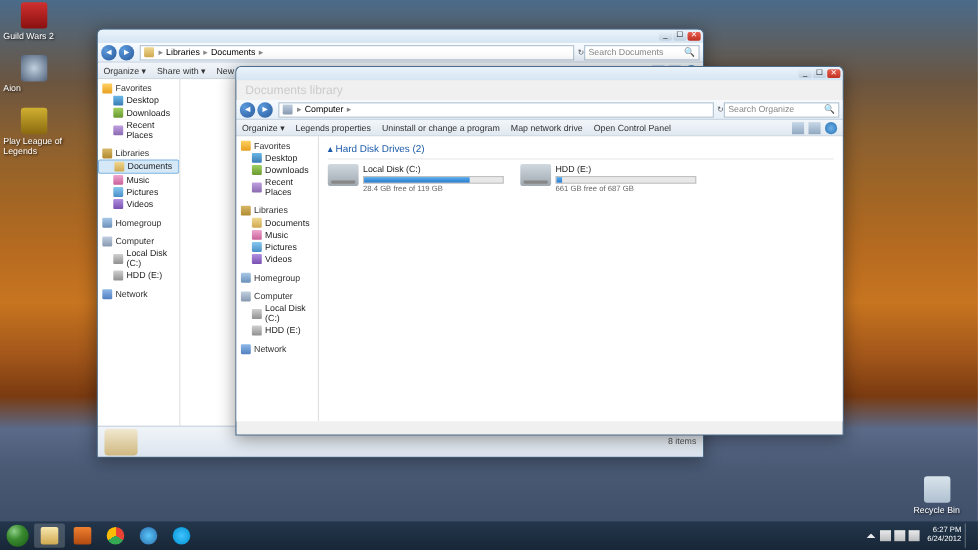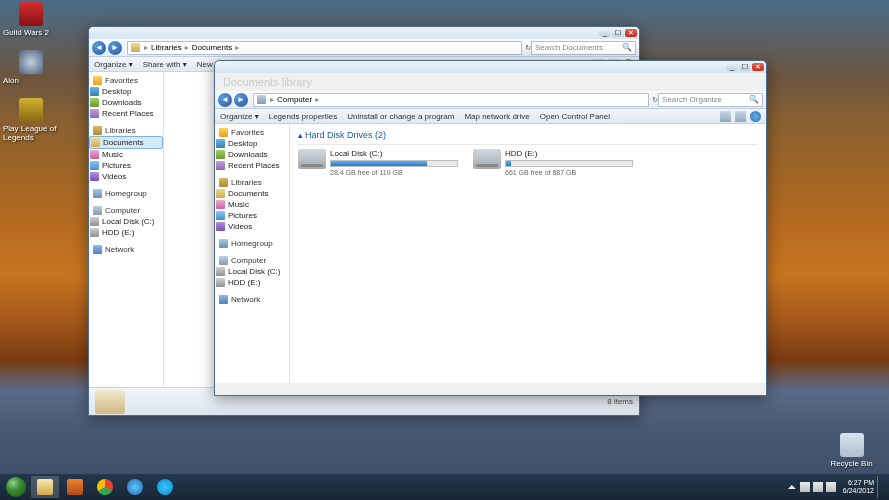--- a/index.html
+++ b/index.html
@@ -49,21 +49,21 @@
 }
 .toolbar .tbtn { cursor: pointer; color: #333; }
 .toolbar .right { margin-left: auto; display: flex; gap: 4px; }
 .toolbar .ricon { width: 11px; height: 11px; cursor: pointer; }
 
 .body-split { display: flex; height: calc(100% - 60px); background: #fff; }
 .front .body-split { height: calc(100% - 75px); }
 .sidebar { width: 75px; border-right: 1px solid #e0e0e0; overflow: hidden; padding-top: 3px; }
 .sb-group { font-size: 8px; margin-bottom: 6px; }
 .sb-head { display: flex; align-items: center; padding: 1px 4px; color: #333; cursor: pointer; }
-.sb-item { display: flex; align-items: center; padding: 1px 4px 1px 1px; color: #222; cursor: pointer; }
+.sb-item { display: flex; align-items: center; padding: 1px 4px 1px 14px; color: #222; cursor: pointer; }
 .sb-item.sel { background: #d5e8f8; border: 1px solid #7eb3e0; border-radius: 2px; }
 .sb-ico { width: 9px; height: 9px; margin-right: 3px; border-radius: 1px; flex-shrink: 0; }
 
 .content { flex: 1; padding: 4px 8px; font-size: 8px; }
 .section-head { color: #1a5aa8; padding: 2px 0 4px; font-size: 9px; border-bottom: 1px solid #e8e8e8; margin-bottom: 4px; cursor: pointer; }
 .drives { display: flex; gap: 15px; }
 .drive { display: flex; align-items: flex-start; gap: 4px; width: 160px; cursor: pointer; }
 .drive-ico { width: 28px; height: 20px; background: linear-gradient(#d0d8e0, #a0a8b0); border-radius: 2px; flex-shrink: 0; position: relative; }
 .drive-ico::after { content: ''; position: absolute; bottom: 2px; left: 3px; width: 22px; height: 3px; background: #888; border-radius: 1px; }
 .drive-info { flex: 1; }

